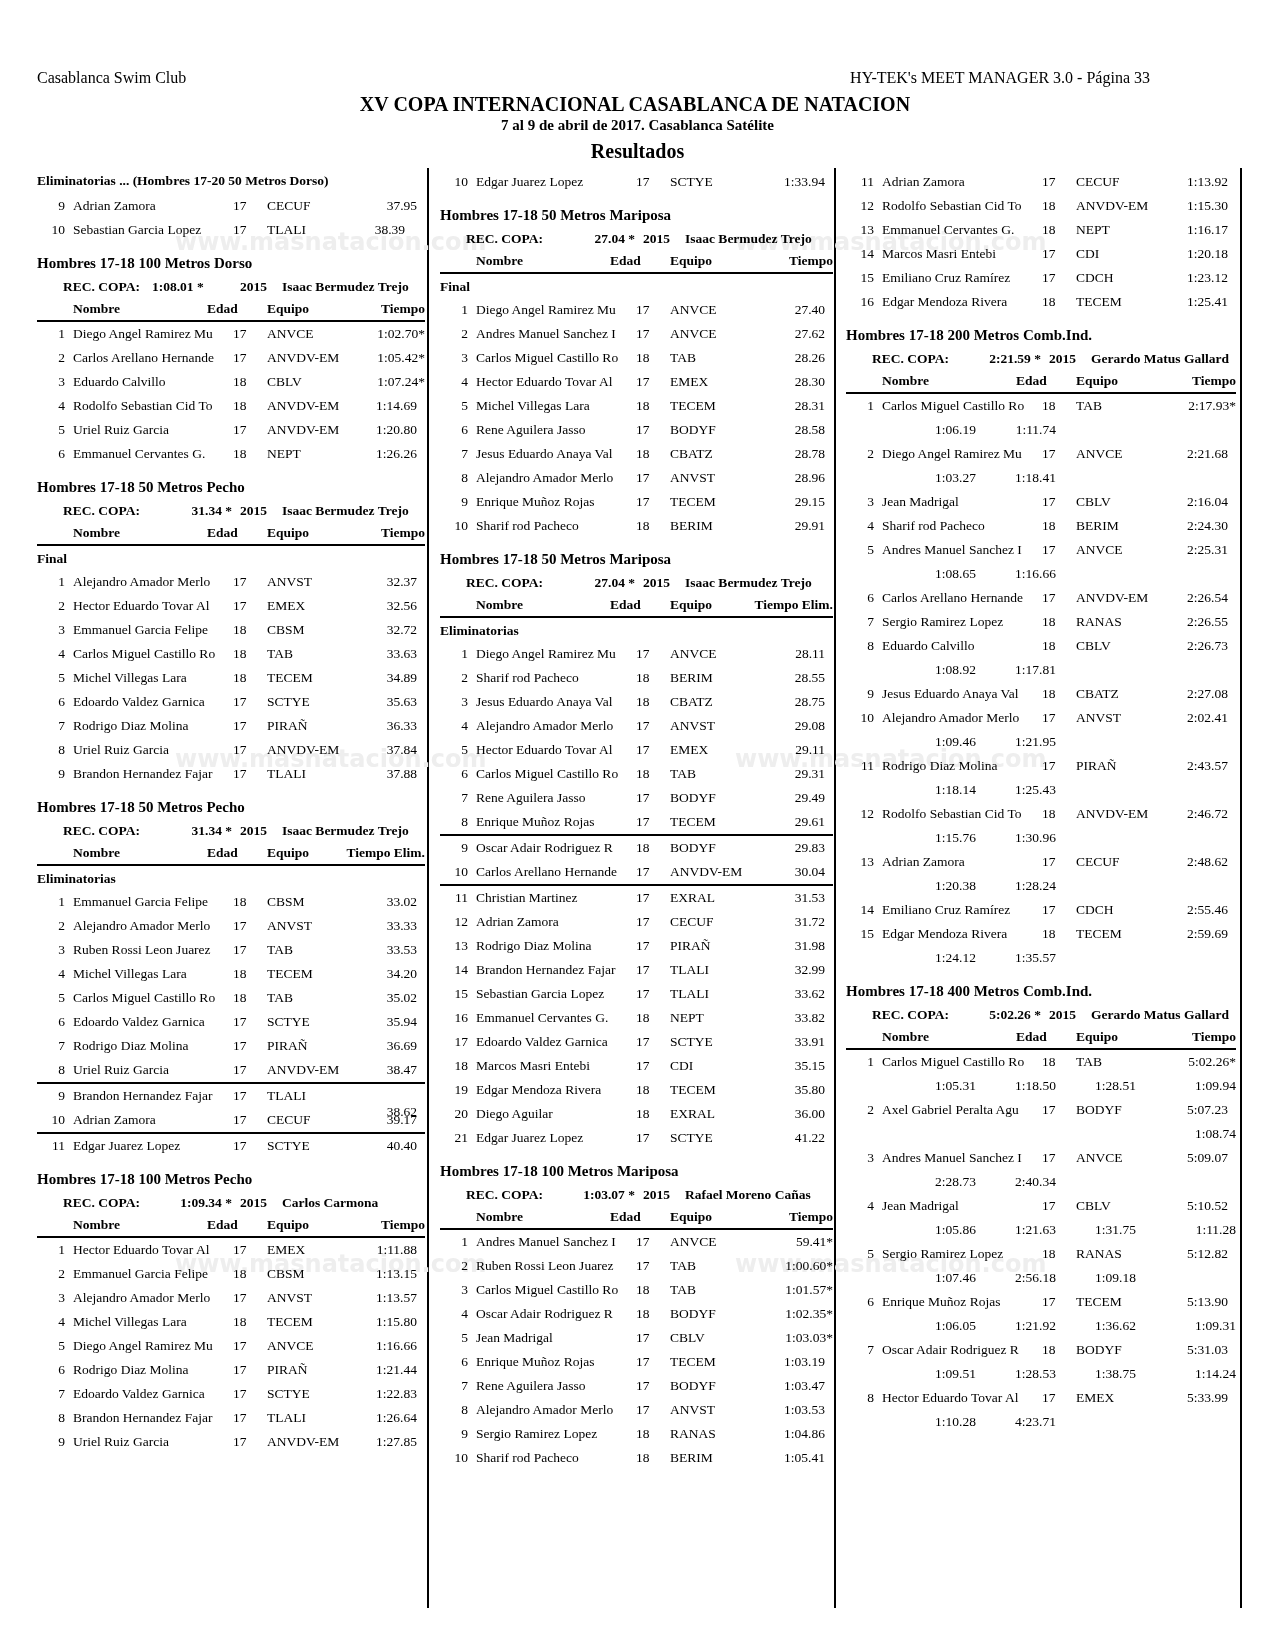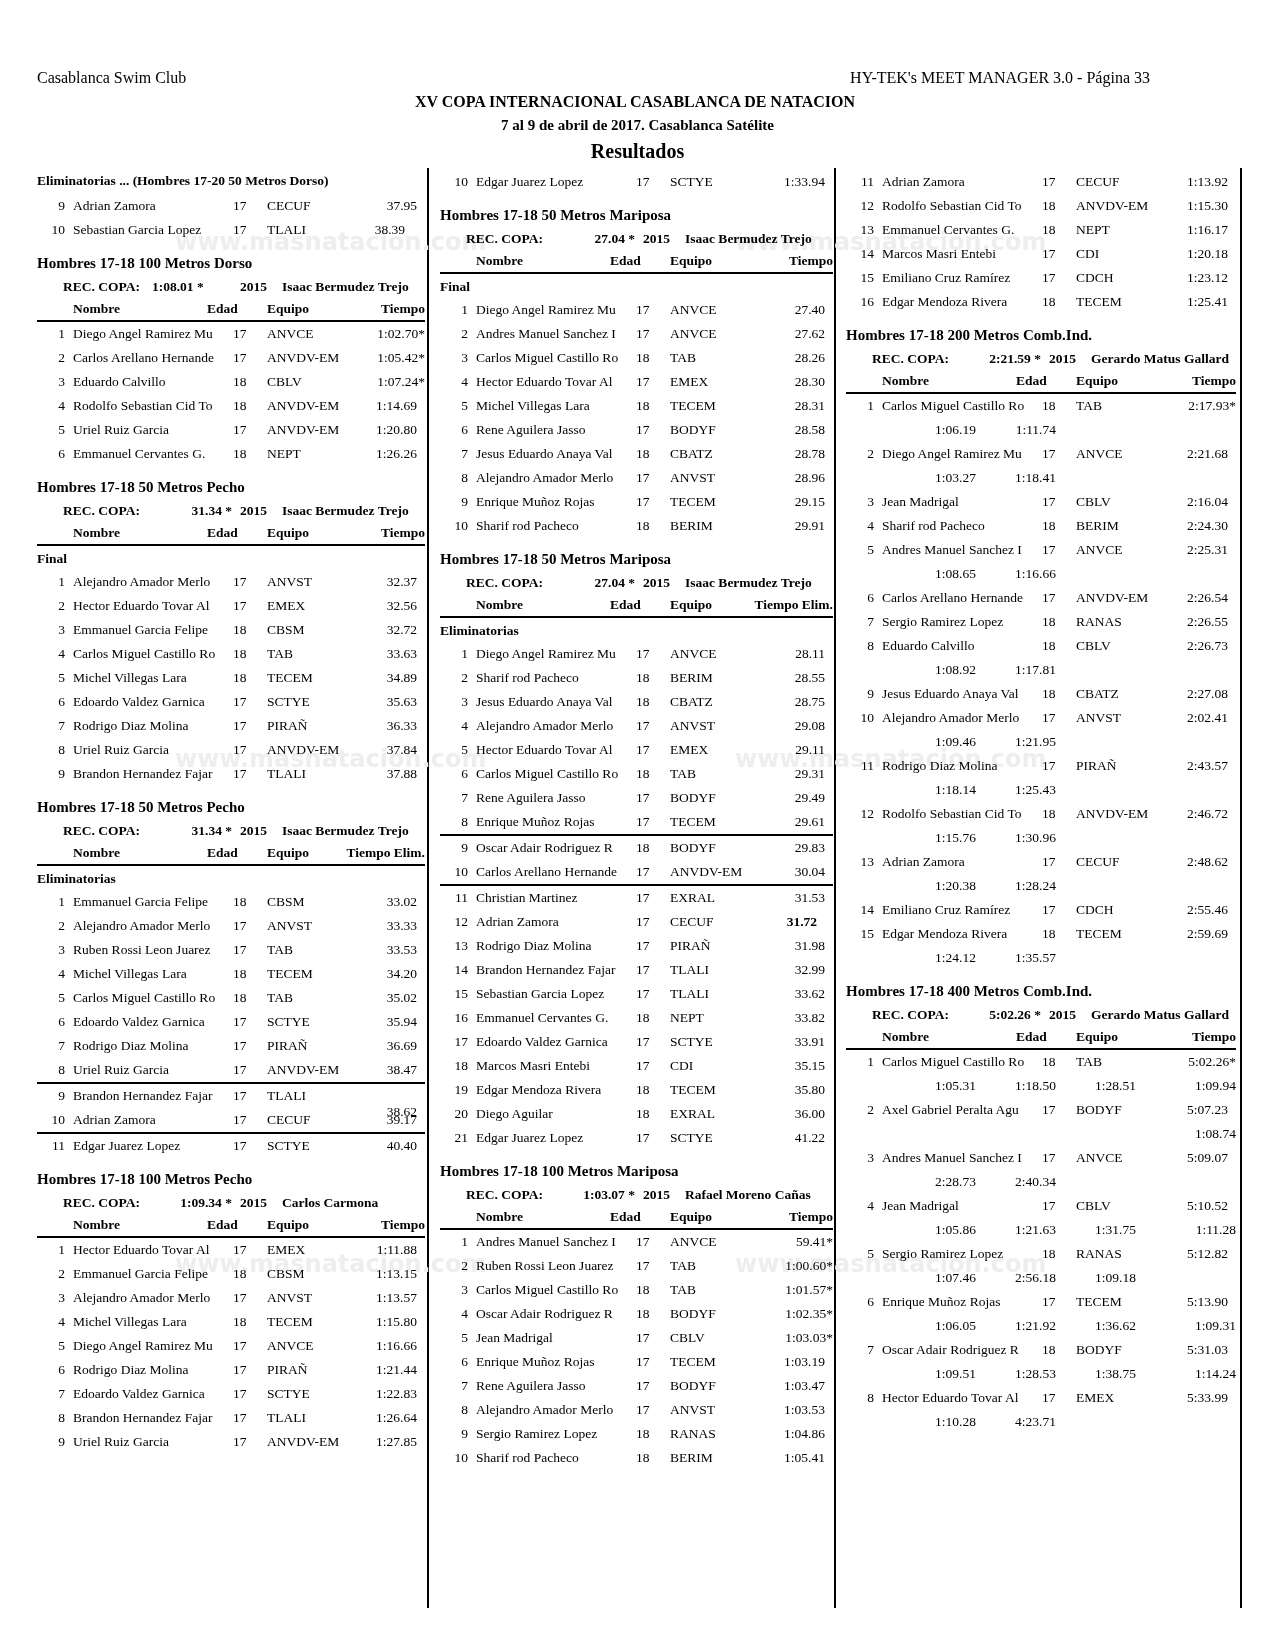--- a/index.html
+++ b/index.html
@@ -1,19 +1,19 @@
 <!DOCTYPE html>
 <html><head>
 <meta charset="utf-8">
 <style>
   html,body{margin:0;padding:0;background:#fff;}
   body{width:1275px;height:1650px;position:relative;overflow:hidden;font-family:"Liberation Serif","DejaVu Serif",serif;color:#000;}
   .hdr-left{position:absolute;left:37px;top:69px;font-size:16px;}
   .hdr-right{position:absolute;right:125px;top:69px;font-size:16px;}
-  .title1{position:absolute;left:0;width:1270px;top:93px;text-align:center;font-size:16px;font-weight:bold;}
+  .title1{position:absolute;left:0;width:1270px;top:93px;text-align:center;font-size:20px;font-weight:bold;}
   .title2{position:absolute;left:0;width:1275px;top:117px;text-align:center;font-size:15px;font-weight:bold;}
   .title3{position:absolute;left:0;width:1275px;top:140px;text-align:center;font-size:20px;font-weight:bold;}
   .col{position:absolute;top:170px;font-size:13.5px;}
   .col1{left:37px;width:388px;}
   .col2{left:440px;width:393px;}
   .col3{left:846px;width:390px;}
   .vline{position:absolute;top:168px;width:2px;background:#000;height:1440px;}
   .row{height:24px;line-height:24px;position:relative;white-space:nowrap;}
   .row span{position:absolute;top:0;}
   .pl{width:28px;text-align:right;left:0;}
@@ -568,21 +568,21 @@
         <span class="nm">Christian Martinez</span>
         <span class="ag">17</span>
         <span class="tm">EXRAL</span>
         <span class="tv" style="right: 8px;">31.53</span>
       </div>
       <div class="row">
         <span class="pl">12</span>
         <span class="nm">Adrian Zamora</span>
         <span class="ag">17</span>
         <span class="tm">CECUF</span>
-        <span class="tv" style="right: 16px; font-weight: bold;">31.72</span>
+        <span class="tv" style="right: 8px;">31.72</span>
       </div>
       <div class="row">
         <span class="pl">13</span>
         <span class="nm">Rodrigo Diaz Molina</span>
         <span class="ag">17</span>
         <span class="tm">PIRAÑ</span>
         <span class="tv" style="right: 8px;">31.98</span>
       </div>
       <div class="row">
         <span class="pl">14</span>

